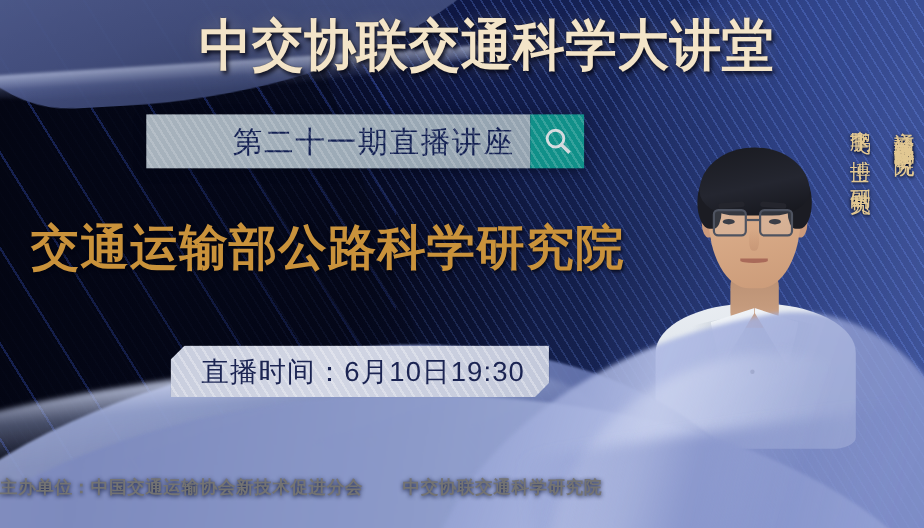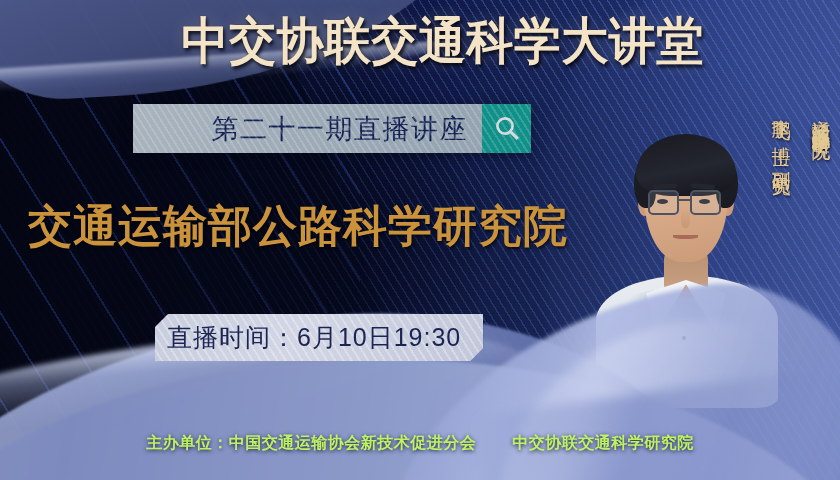--- a/index.html
+++ b/index.html
@@ -333,21 +333,21 @@
     text-shadow: 1px 2px 3px rgba(2,4,14,0.8);
     white-space: nowrap;
     z-index: 6;
   }
 
   
   .time-badge {
     position: absolute;
     left: 155px; top: 314px;
     height: 47px;
-    padding: 0 22px 0 12px;
+    padding: 0 22px 0 28px;
     display: flex;
     align-items: center;
     background: linear-gradient(104deg, #c9cede 0%, #d2d6e4 42%, #c2c8da 100%);
     clip-path: polygon(13px 0, 100% 0, 100% calc(100% - 13px), calc(100% - 13px) 100%, 0 100%, 0 13px);
     font-size: 25px;
     font-weight: 500;
     color: #1b2452;
     letter-spacing: 1px;
     white-space: nowrap;
     z-index: 6;
@@ -384,24 +384,23 @@
   }
   .v-credit-name {
     right: 46px; top: 104px;
     font-size: 19px;
   }
 
   
   .footer {
     position: absolute;
     left: 0; right: 0; bottom: 26px;
-    text-align: center;
     font-size: 16px;
     font-weight: bold;
-    color: #bef264;
+    color: #737373;
     letter-spacing: 0.5px;
     text-shadow: 0 1px 4px rgba(8,14,44,0.9);
     z-index: 8;
     white-space: nowrap;
   }
   .footer-gap { display: inline-block; width: 26px; }
 </style>
 </head>
 <body>
 

